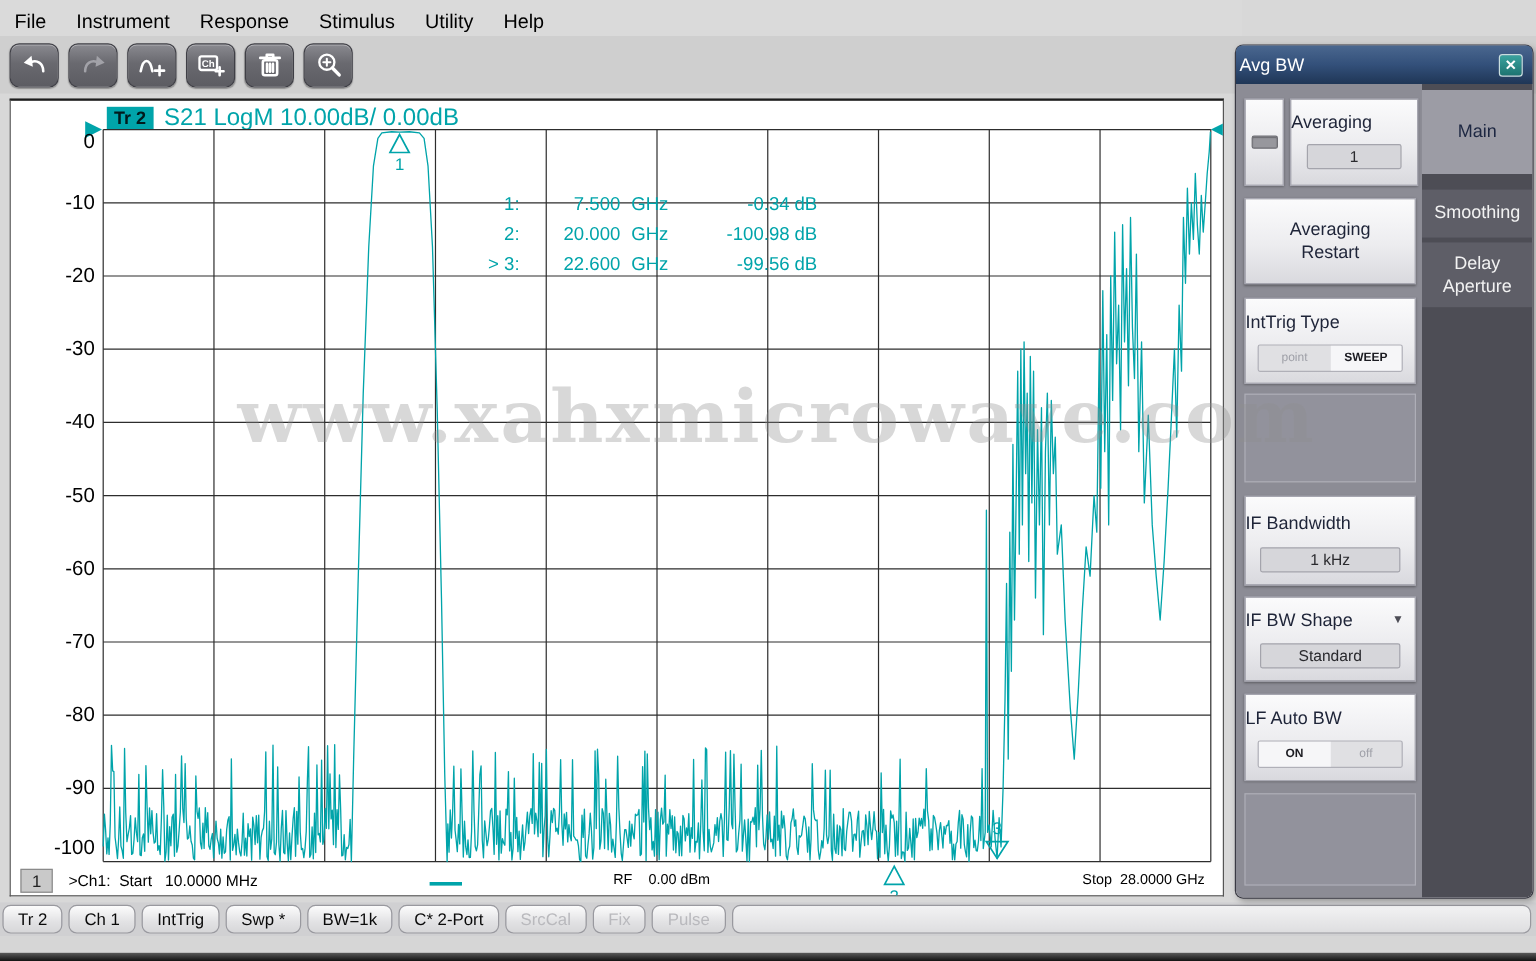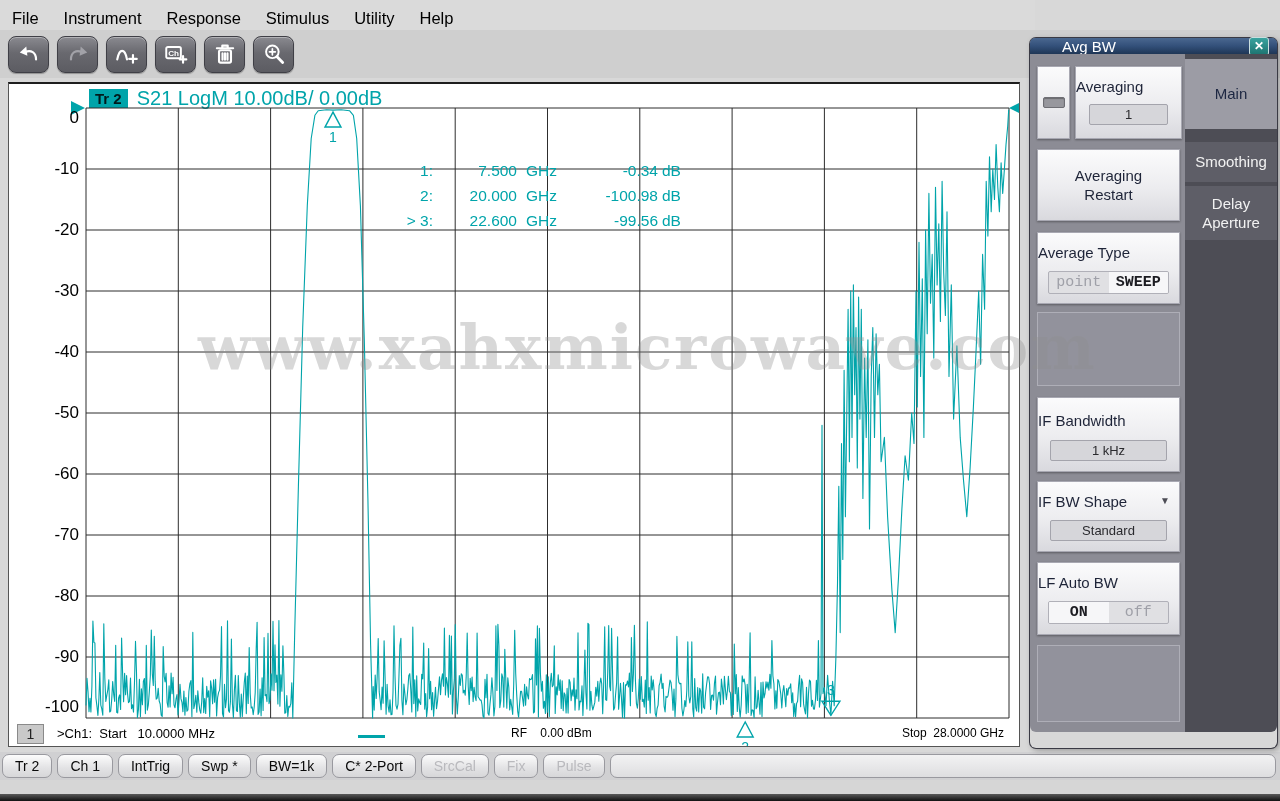--- a/index.html
+++ b/index.html
@@ -60,21 +60,21 @@
   #st-right { position:absolute; right:15px; top:642px; font-size:12px; color:#000; white-space:pre; }
 
   
   #watermark { position:absolute; left:198px; top:312px; width:884px; z-index:60;
     font-family:"DejaVu Serif", serif; font-weight:bold; font-size:61px; letter-spacing:2px;
     color:#8f8f8f; opacity:.34; pointer-events:none; white-space:nowrap; }
 
   
   #panel { position:absolute; left:1030px; top:38px; width:247px; height:710px; z-index:10;
     border-radius:6px; box-shadow:0 0 0 1px #3a3a44, 2px 2px 6px rgba(0,0,0,.35); }
-  #panel-title { height:16px; border-radius:5px 5px 0 0; padding:0 8px 0 32px;
+  #panel-title { height:32px; border-radius:5px 5px 0 0; padding:0 8px 0 3px;
     background:linear-gradient(180deg,#4a678f 0%,#33507a 50%,#1f3656 100%);
     display:flex; align-items:center; color:#fff; font-size:15px; }
   #panel-close { margin-left:auto; width:20px; height:19px; border-radius:3px;
     background:linear-gradient(180deg,#3aa39f,#1d7370); border:1px solid #c9dede;
     color:#fff; font-size:12px; font-weight:bold; display:flex; align-items:center; justify-content:center; }
   #panel-body { position:relative; height:678px; background:#8c8c95; border-radius:0 0 6px 6px; overflow:hidden; }
   #tab-strip { position:absolute; right:0; top:0; width:92px; height:678px; background:#4d4d55; border-radius:0 0 6px 0; }
   .side-tab { position:absolute; left:0; width:92px; display:flex; align-items:center; justify-content:center;
     text-align:center; font-size:15px; line-height:1.3; }
   .side-tab.active { background:#9c9ca5; color:#1d2742; }
@@ -82,21 +82,21 @@
 
   .pbtn { position:absolute; left:7px; width:143px; border-radius:0;
     background:linear-gradient(180deg,#fbfbfc 0%,#ececef 55%,#d9d9de 100%);
     border:1px solid #a8a8b2; color:#1e2438; font-size:15px; text-align:left;
     box-shadow:0 1px 2px rgba(0,0,0,.35); }
   .pbtn .lbl { display:block; margin-top:11px; }
   .pbtn.disabled { background:#92929c; border-color:#aeaeb7; box-shadow:none; }
   .field { margin:10px 12px 0; height:21px; background:#d6d6da; border:1px solid #a4a4ac;
     border-radius:2px; font-size:13px; color:#2a2a2e; display:flex; align-items:center; justify-content:center; }
   .seg { margin:10px 10px 0; height:23px; display:flex; border:1px solid #b0b0b8; border-radius:2px;
-    overflow:hidden; font-size:15px; background:#e0e0e3;font-family:Liberation Mono, monospace; }
+    overflow:hidden; font-size:10px; background:#e0e0e3; }
   .seg span { flex:1; display:flex; align-items:center; justify-content:center; }
   .seg span.on { background:#f6f6f8; color:#1c1c22; font-weight:bold; }
   .seg span.offopt { color:#9fa0a8; }
   #btn-toggle { top:12px; width:33px; height:73px; display:flex; align-items:center; justify-content:center; }
   #btn-toggle .pill { width:22px; height:11px; background:#97979d; border:1px solid #6e6e74; border-radius:2px;
     box-shadow:inset 0 1px 1px rgba(0,0,0,.3); }
   #btn-averaging { left:45px; top:12px; width:107px; height:73px; }
   #btn-averaging .field { margin:9px 13px 0; }
   #btn-avg-restart { top:95px; height:72px; display:flex; flex-direction:column; align-items:center; justify-content:center; line-height:1.3; }
   #btn-avg-type { top:178px; height:72px; }
@@ -279,21 +279,21 @@
       <span class="lbl">Averaging</span>
       <div class="field">1</div>
     </div>
 
     <div class="pbtn" id="btn-avg-restart">
       <span>Averaging</span>
       <span>Restart</span>
     </div>
 
     <div class="pbtn" id="btn-avg-type">
-      <span class="lbl">Average Type</span>
+      <span class="lbl">IntTrig Type</span>
       <div class="seg">
         <span class="offopt">point</span>
         <span class="on">SWEEP</span>
       </div>
     </div>
 
     <div class="pbtn disabled" id="btn-empty1"></div>
 
     <div class="pbtn" id="btn-ifbw">
       <span class="lbl">IF Bandwidth</span>

